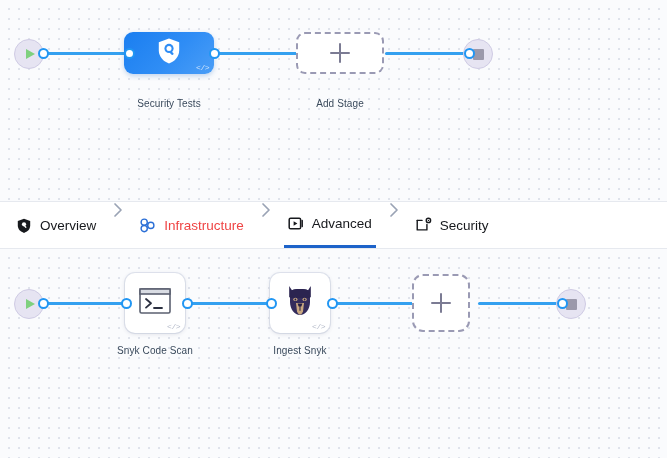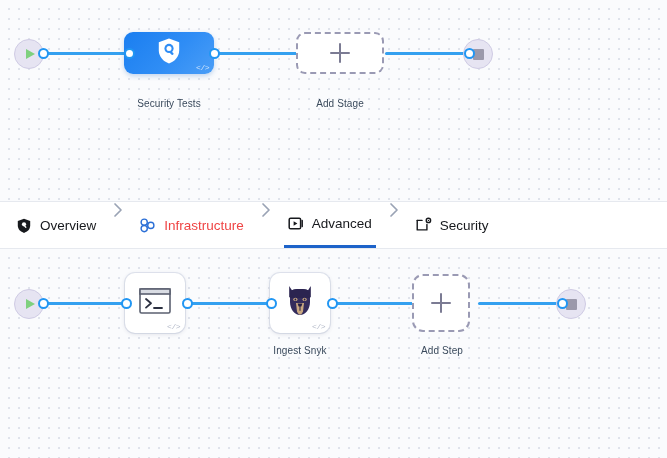--- a/index.html
+++ b/index.html
@@ -355,20 +355,21 @@
           <svg width="32" height="28" viewBox="0 0 32 28" aria-hidden="true">
             <rect x="1" y="2" width="30" height="24" rx="1.5" fill="#ffffff" stroke="#5b6070" stroke-width="1.6"></rect>
             <rect x="1" y="2" width="30" height="5" fill="#d9dce3" stroke="#5b6070" stroke-width="1.6"></rect>
             <path d="M7 12 L12 16.3 L7 20.6" fill="none" stroke="#2b3040" stroke-width="1.8" stroke-linecap="round" stroke-linejoin="round"></path>
             <path d="M15 21 L23 21" fill="none" stroke="#2b3040" stroke-width="1.8" stroke-linecap="round"></path>
           </svg>
         </span>
         <span class="code-badge">&lt;/&gt;</span>
       </div>
       <div class="port" style="left:182px; top:49px;"></div>
+      <div class="caption" style="left:85px; top:93px; width:140px;">Snyk Code Scan</div>
 
       <div class="port" style="left:266px; top:49px;"></div>
       <div class="step-node" style="left:270px; top:24px;">
         <span>
           <svg width="28" height="32" viewBox="0 0 28 32" aria-hidden="true">
 
             <path d="M3.2 1 L8.6 9.5 L3.2 12.5 Z" fill="#2b2450"></path>
             <path d="M24.8 1 L19.4 9.5 L24.8 12.5 Z" fill="#2b2450"></path>
 
             <path d="M4 8 C4 5.5 7.5 4 14 4 C20.5 4 24 5.5 24 8 L24 17 C24 24 19.5 30 14 30 C8.5 30 4 24 4 17 Z" fill="#342c5c"></path>
@@ -389,21 +390,20 @@
         <span class="code-badge">&lt;/&gt;</span>
       </div>
       <div class="port" style="left:327px; top:49px;"></div>
       <div class="caption" style="left:240px; top:93px; width:120px;">
         <div>Ingest Snyk</div>
       </div>
 
       <div class="add-node add-step-node" style="left:412px; top:25px;">
         <div class="plus"></div>
       </div>
-      <div class="caption" style="left:386px; top:93px; width:112px;">Add Step</div>
 
       <div class="port" style="left:557px; top:49px;"></div>
       <div class="terminal" style="left:556px; top:40px;">
         <div class="stop-sq"></div>
       </div>
 
     </div>
   </div>
 
 </div>

